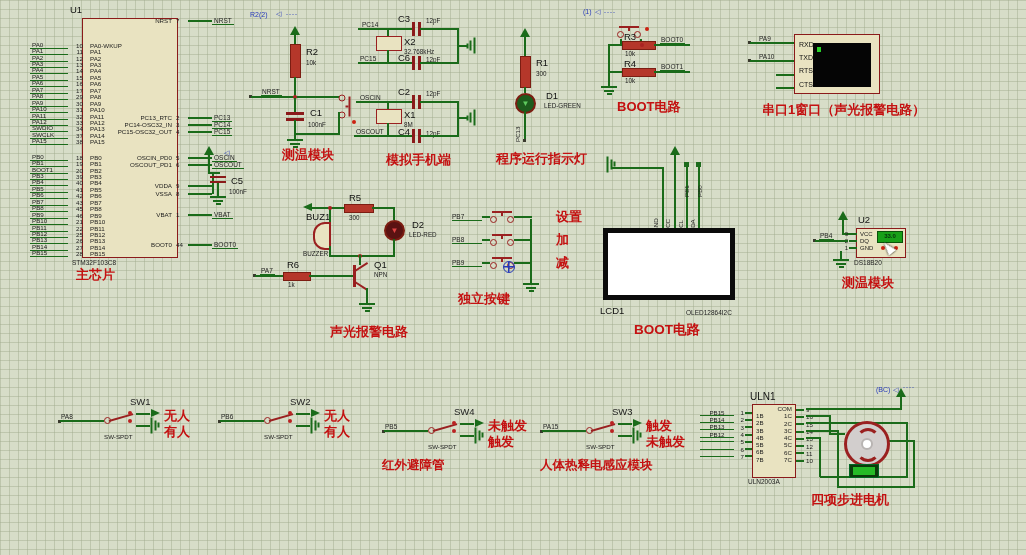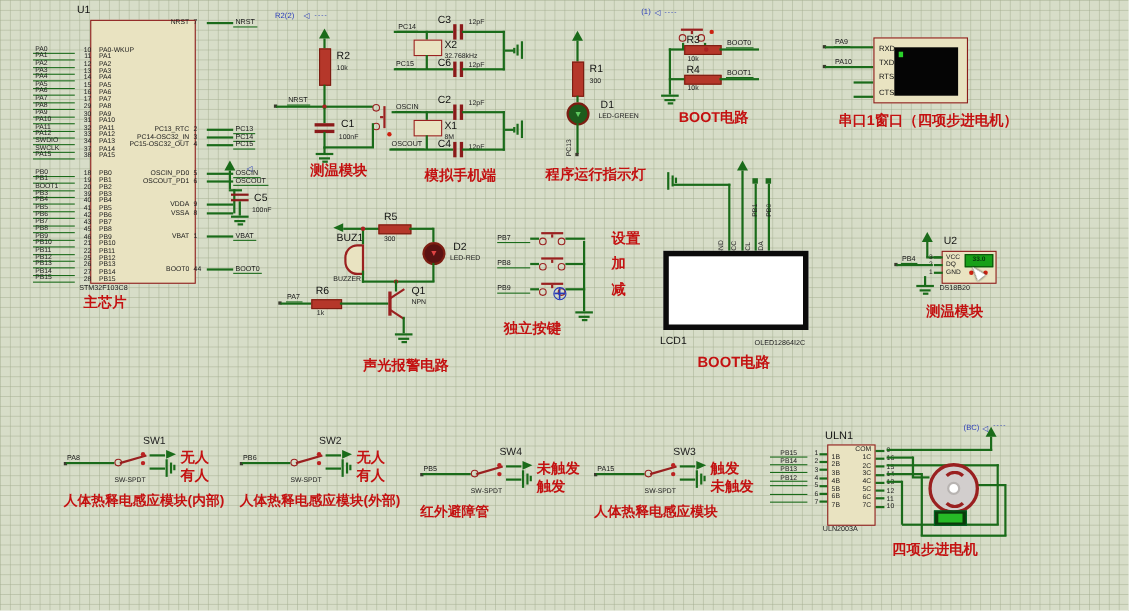--- a/index.html
+++ b/index.html
@@ -485,21 +485,21 @@
 
     <span>RXD</span>
         <span>TXD</span>
         <span>RTS</span>
         <span>CTS</span>
       </div>
     <div class="term-screen">
       <div class="term-cursor"></div>
     </div>
   </div>
-  <span class="cnl" style="left:762px;top:101px">串口1窗口（四项步进电机）</span>
+  <span class="cnl" style="left:762px;top:101px">串口1窗口（声光报警电路）</span>
 
   <div class="pwr-l" style="left:303px;top:203px"></div>
   <div class="wire" style="left:312px;top:207px;width:33px;height:2px"></div>
   <span class="ref" style="left:349px;top:192px">R5</span>
   <div class="res-h" style="left:344px;top:204px;width:28px"></div>
   <span class="val" style="left:349px;top:214px">300</span>
   <div class="wire" style="left:372px;top:207px;width:22px;height:2px"></div>
   <div class="wire" style="left:393px;top:207px;width:2px;height:13px"></div>
   <span class="ref" style="left:306px;top:211px">BUZ1</span>
   <div class="buz" style="left:313px;top:222px"></div>
@@ -644,41 +644,39 @@
           <i class="t1"></i>
           <i class="t2"></i>
         </span>
         <span class="wire" style="left:78px;top:17px;width:14px;height:2px"></span>
         <span class="pwr-r" style="left:93px;top:13px"></span>
         <span class="s-up">无人</span>
         <span class="wire" style="left:78px;top:29px;width:14px;height:2px"></span>
         <span class="gnd rot-r" style="left:89px;top:25px"></span>
         <span class="s-down">有人</span>
         <span class="s-type">SW-SPDT</span>
-        <span class="s-cap">人体热释电感应模块(内部)</span>
       </div>
       <div class="sensor">
         <span class="s-ref">SW2</span>
         <span class="dot-pin" style="left:0;top:24px"></span>
         <span class="s-net">PB6</span>
         <span class="wire" style="left:2px;top:24px;width:44px;height:2px"></span>
         <span class="spdt" style="left:46px;top:14px">
           <i class="pole"></i>
           <i class="blade"></i>
           <i class="t1"></i>
           <i class="t2"></i>
         </span>
         <span class="wire" style="left:78px;top:17px;width:14px;height:2px"></span>
         <span class="pwr-r" style="left:93px;top:13px"></span>
         <span class="s-up">无人</span>
         <span class="wire" style="left:78px;top:29px;width:14px;height:2px"></span>
         <span class="gnd rot-r" style="left:89px;top:25px"></span>
         <span class="s-down">有人</span>
         <span class="s-type">SW-SPDT</span>
-        <span class="s-cap">人体热释电感应模块(外部)</span>
       </div>
       <div class="sensor">
         <span class="s-ref">SW4</span>
         <span class="dot-pin" style="left:0;top:24px"></span>
         <span class="s-net">PB5</span>
         <span class="wire" style="left:2px;top:24px;width:44px;height:2px"></span>
         <span class="spdt" style="left:46px;top:14px">
           <i class="pole"></i>
           <i class="blade"></i>
           <i class="t1"></i>

